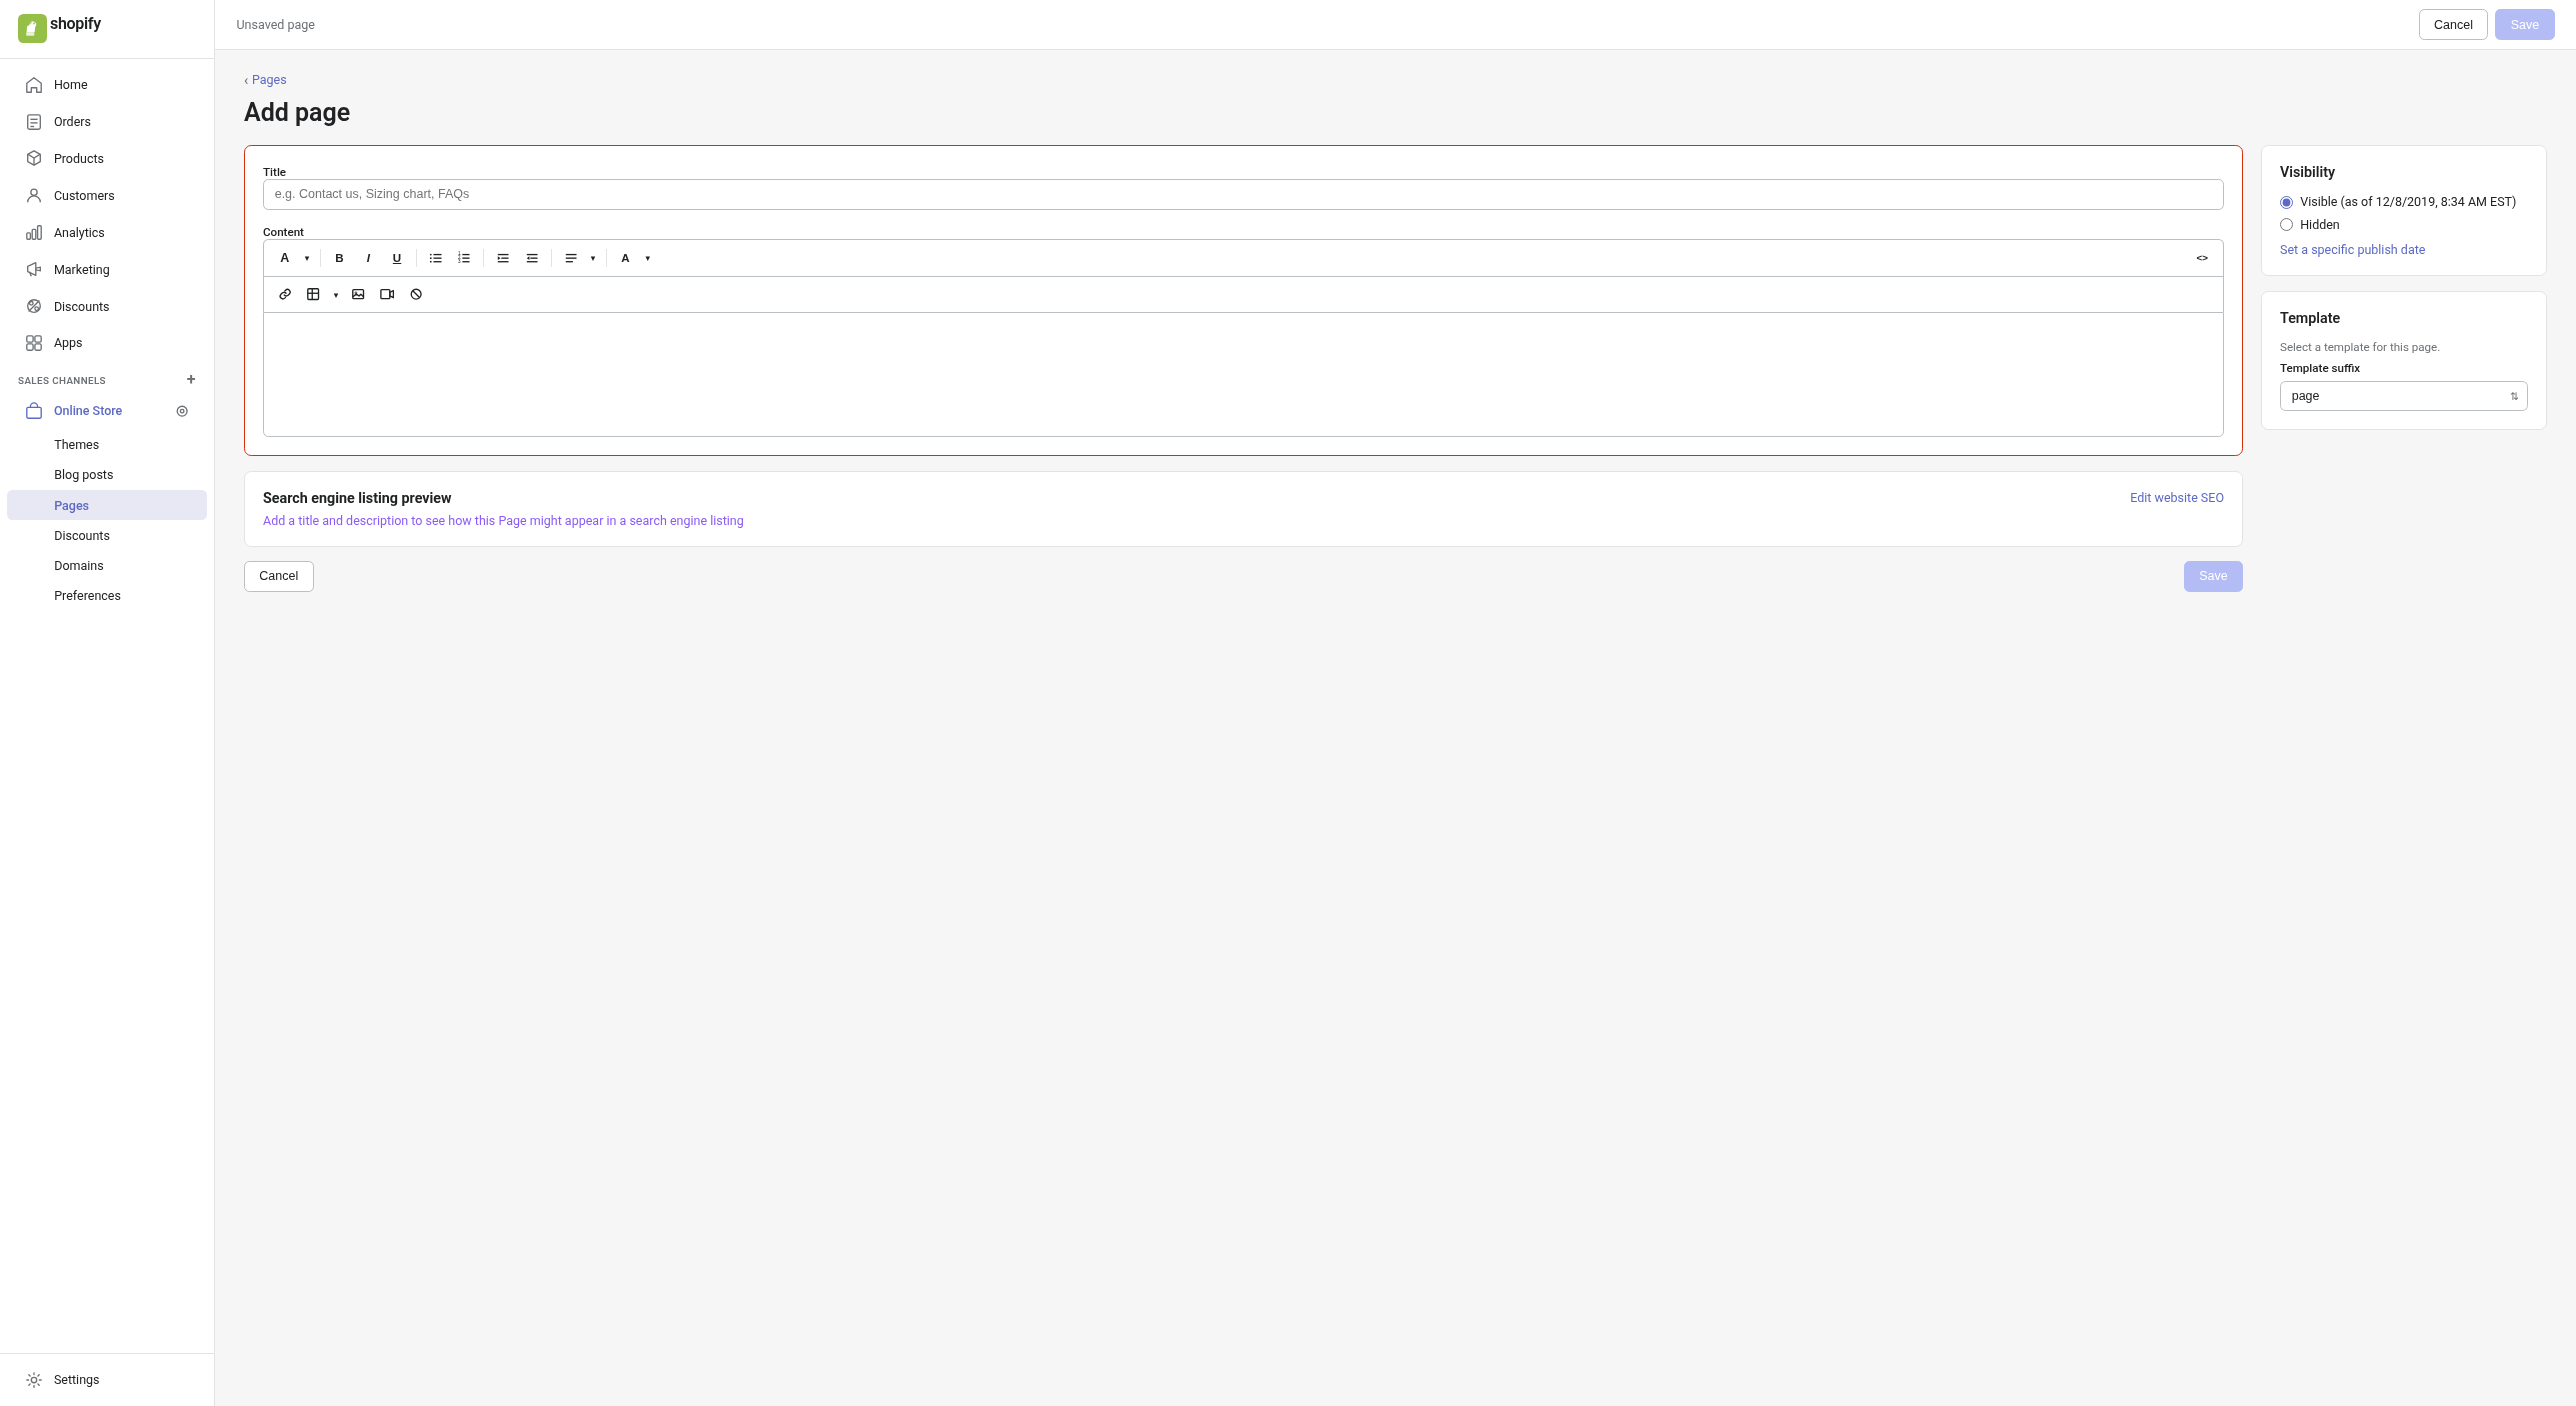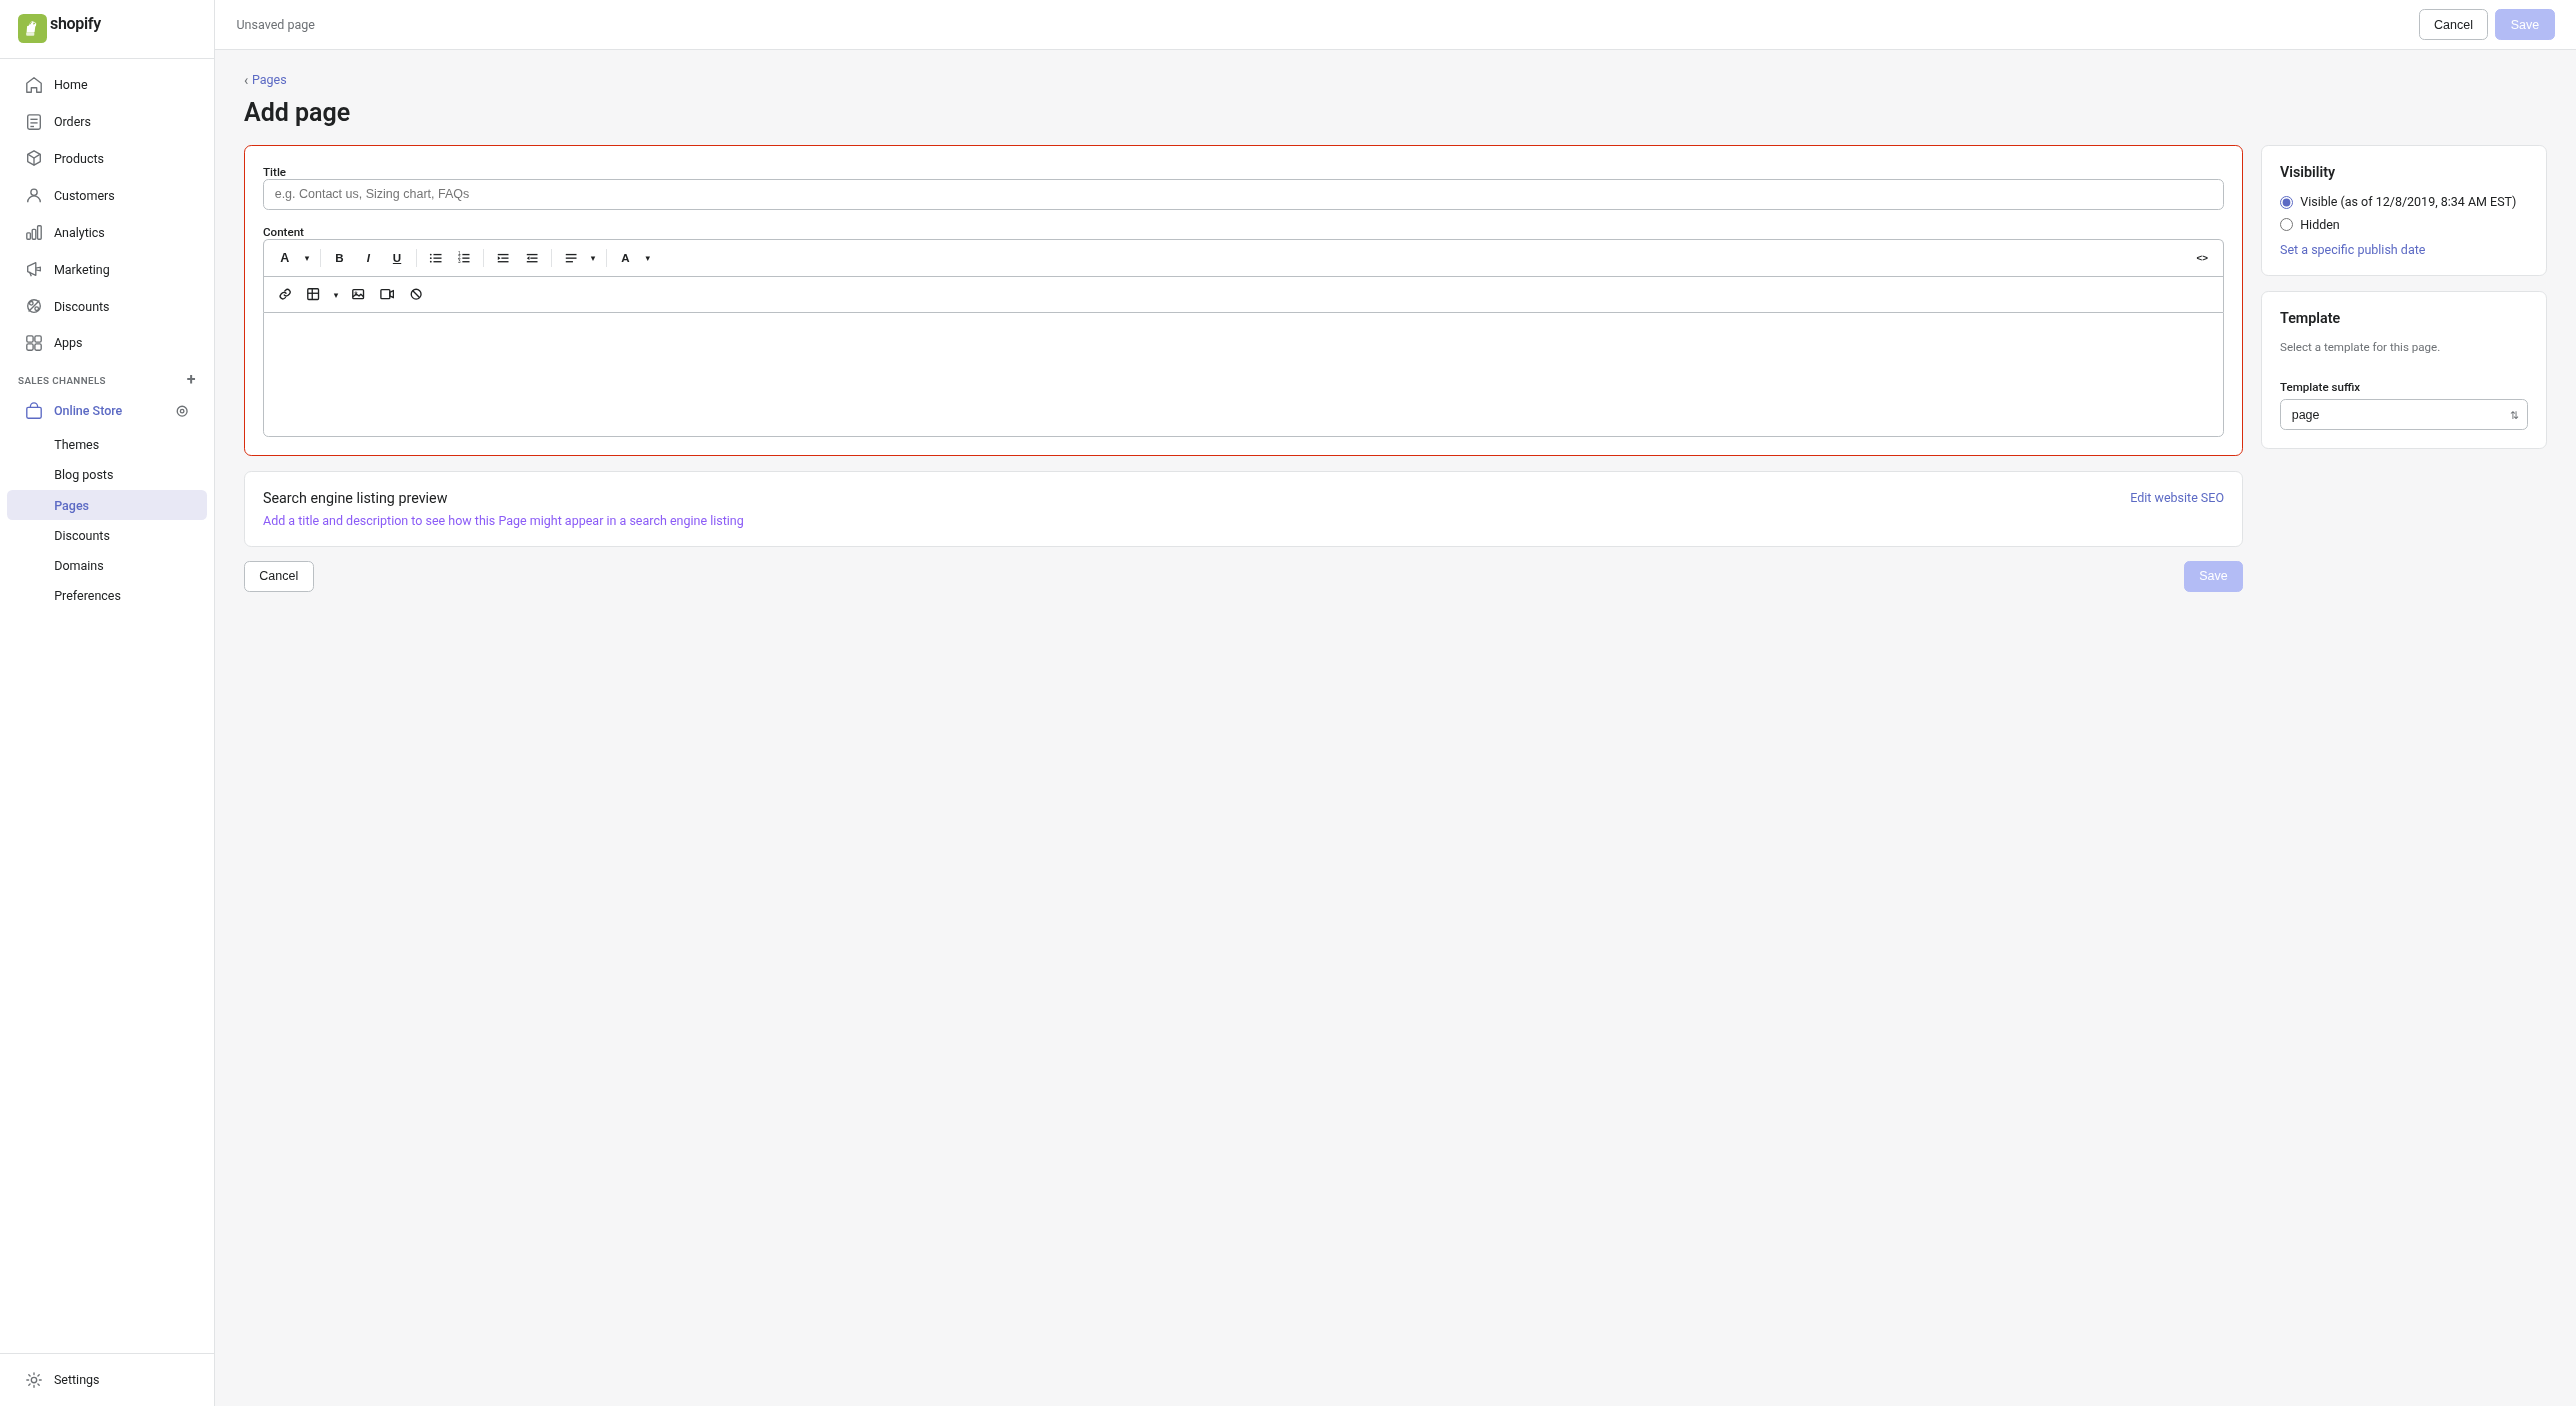--- a/index.html
+++ b/index.html
@@ -286,21 +286,21 @@
 
     
     .seo-card {
       display: flex;
       align-items: flex-start;
       justify-content: space-between;
     }
     .seo-card-left {}
     .seo-card-title {
       font-size: 14.3px;
-      font-weight: 400;
+      font-weight: 700;
       margin-bottom: 7.2px;
     }
     .seo-card-desc {
       font-size: 12.5px;
       color: #8b5cf6;
     }
     .seo-edit-link {
       color: #5c6ac4;
       text-decoration: none;
       font-size: 12.5px;
@@ -694,21 +694,21 @@
                 <input type="radio" name="visibility" class="radio-input" style="">
                 <label class="radio-label">Hidden</label>
               </div>
             </div>
             <a class="publish-date-link">Set a specific publish date</a>
           </div>
 
           <div class="card">
             <h3 class="card-title">Template</h3>
             <p class="template-label">Select a template for this page.</p>
-            <div style="margin-top:26px;">
+            <div style="margin-top:7px;">
               <p class="field-label" style="margin-bottom:5.4px;">Template suffix</p>
               <div class="select-wrapper">
                 <select class="template-select">
                   <option value="page">page</option>
                   <option value="page.contact">page.contact</option>
                   <option value="page.faq">page.faq</option>
                 </select>
               </div>
             </div>
           </div>

